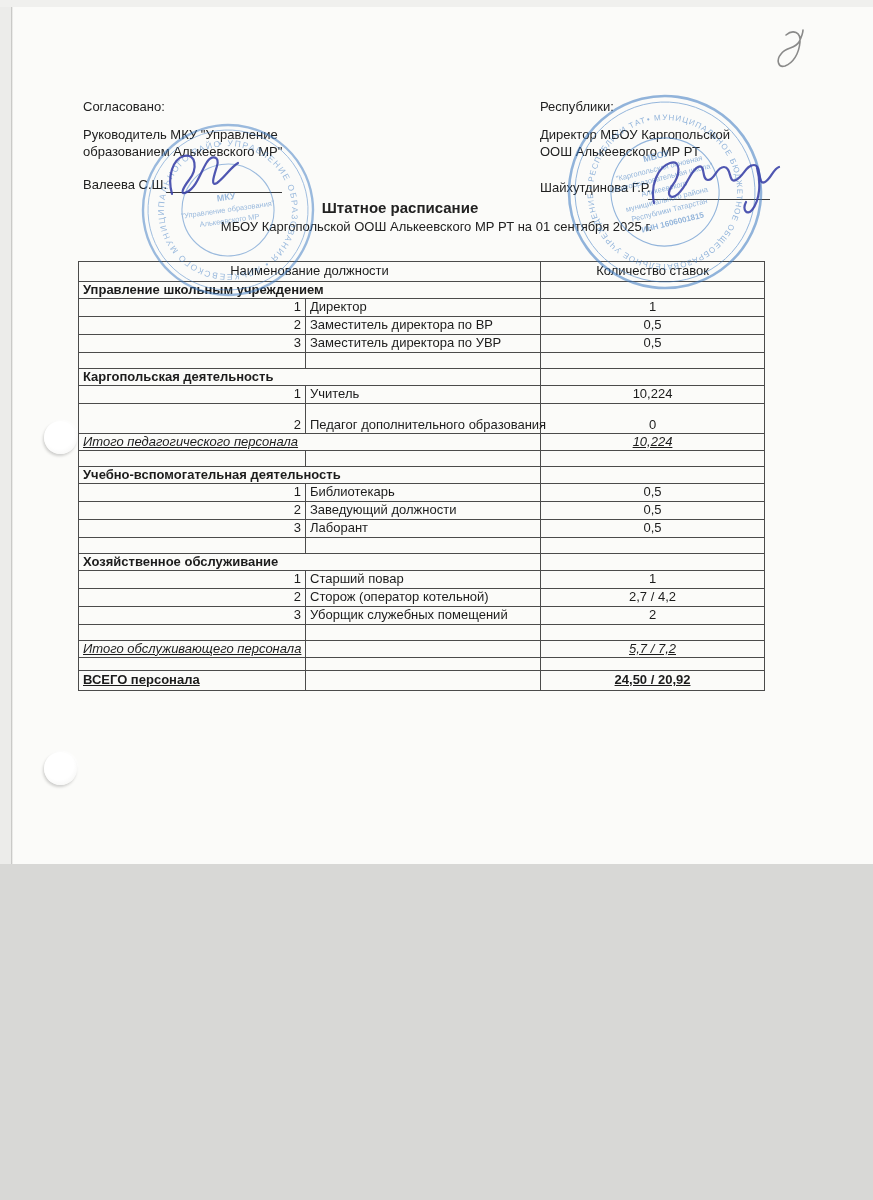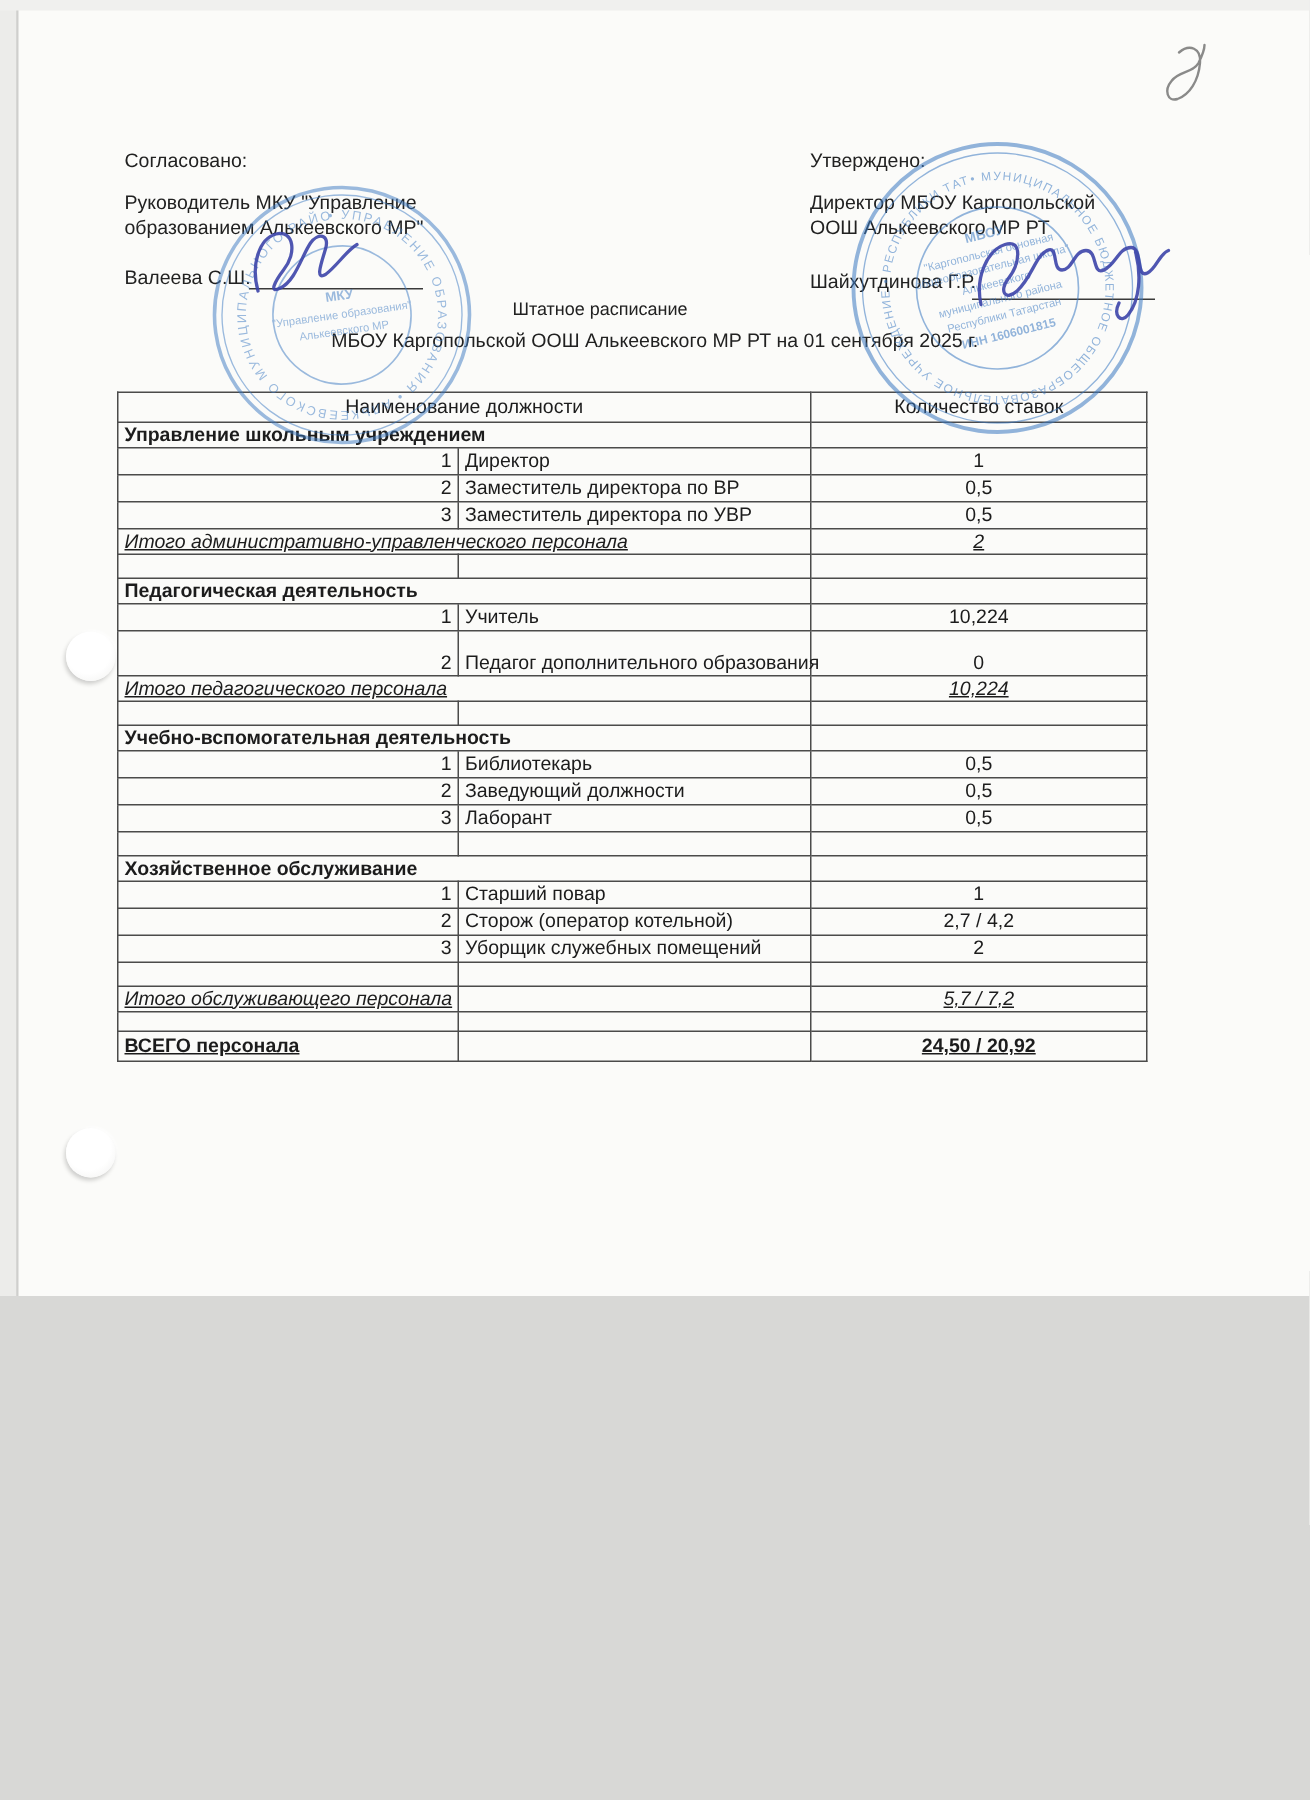--- a/index.html
+++ b/index.html
@@ -30,21 +30,21 @@
   .ap-name-l{left:83px;top:176px;}
   .ap-label-r{left:540px;top:98px;}
   .ap-org-r{left:540px;top:126px;}
   .ap-name-r{left:540px;top:179px;}
   .sig-line{position:absolute;height:1px;background:#3a3a3a;}
   .sig-line-l{left:166px;top:192px;width:116px;}
   .sig-line-r{left:648px;top:199px;width:122px;}
 
   
   .doc-title{position:absolute;left:0;top:199px;width:800px;text-align:center;
-    font-size:12px;font-weight:normal;}
+    font-size:15px;font-weight:bold;}
   .doc-subtitle{position:absolute;left:0;top:219px;width:873px;text-align:center;font-size:13px;}
 
   
   .tbl-wrap{position:absolute;left:78px;top:261px;width:686px;}
   table.staff{width:100%;border-collapse:collapse;table-layout:fixed;
     font-size:13px;color:#1c1c1c;}
   table.staff td, table.staff th{border:1px solid #4b4b4b;padding:0 4px;
     line-height:1.15;overflow:visible;white-space:nowrap;}
   table.staff th{font-weight:normal;text-align:center;height:19px;margin-top:36px;}
   .c-num{text-align:right;padding-right:3px;}
@@ -77,21 +77,21 @@
   <div class="hole hole-2"></div>
 
   <div class="ap ap-label-l">Согласовано:</div>
   <div class="ap ap-org-l">
     <div>Руководитель МКУ "Управление</div>
     <div>образованием Алькеевского МР"</div>
   </div>
   <div class="ap ap-name-l">Валеева С.Ш.</div>
   <div class="sig-line sig-line-l"></div>
 
-  <div class="ap ap-label-r">Утверждено:</div>
+  <div class="ap ap-label-r">Республики:</div>
   <div class="ap ap-org-r">
     <div>Директор МБОУ Каргопольской</div>
     <div>ООШ Алькеевского МР РТ</div>
   </div>
   <div class="ap ap-name-r">Шайхутдинова Г.Р.</div>
   <div class="sig-line sig-line-r"></div>
 
   <div class="doc-title">Штатное расписание</div>
   <div class="doc-subtitle">МБОУ Каргопольской ООШ Алькеевского МР РТ на 01 сентября  2025 г.</div>
 
@@ -121,31 +121,27 @@
           <tr class="r-item">
             <td class="c-num">2</td>
             <td class="c-title">Заместитель директора по ВР</td>
             <td class="c-count">0,5</td>
           </tr>
           <tr class="r-item">
             <td class="c-num">3</td>
             <td class="c-title">Заместитель директора по УВР</td>
             <td class="c-count">0,5</td>
           </tr>
-          <tr class="r-total">
-            <td class="c-label" colspan="2">Итого административно-управленческого персонала</td>
-            <td class="c-count">2</td>
-          </tr>
-          <tr class="r-empty">
-            <td></td>
-            <td></td>
-            <td></td>
-          </tr>
-          <tr class="r-section">
-            <td class="c-label" colspan="2">Педагогическая деятельность</td>
+          <tr class="r-empty">
+            <td></td>
+            <td></td>
+            <td></td>
+          </tr>
+          <tr class="r-section">
+            <td class="c-label" colspan="2">Каргопольская деятельность</td>
             <td class="c-count"></td>
           </tr>
           <tr class="r-item">
             <td class="c-num">1</td>
             <td class="c-title">Учитель</td>
             <td class="c-count">10,224</td>
           </tr>
           <tr class="r-item_tall">
             <td class="c-num">2</td>
             <td class="c-title">Педагог дополнительного образования</td>

